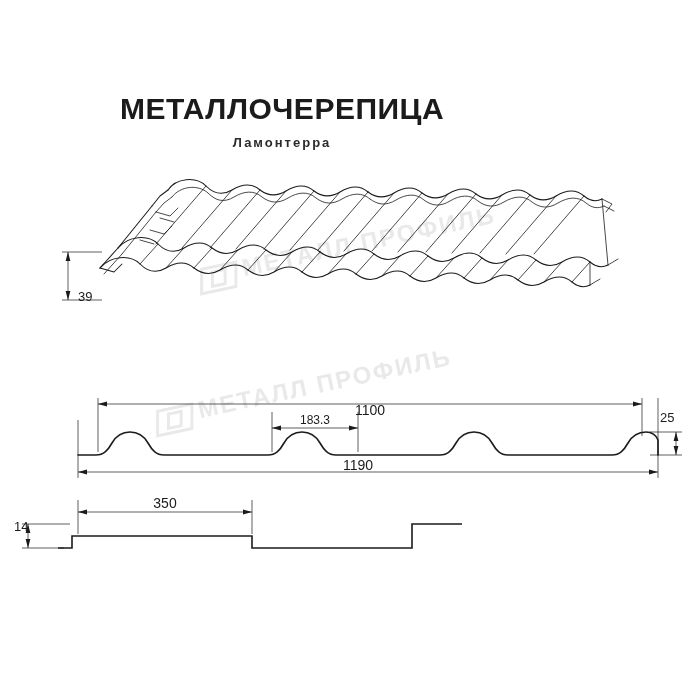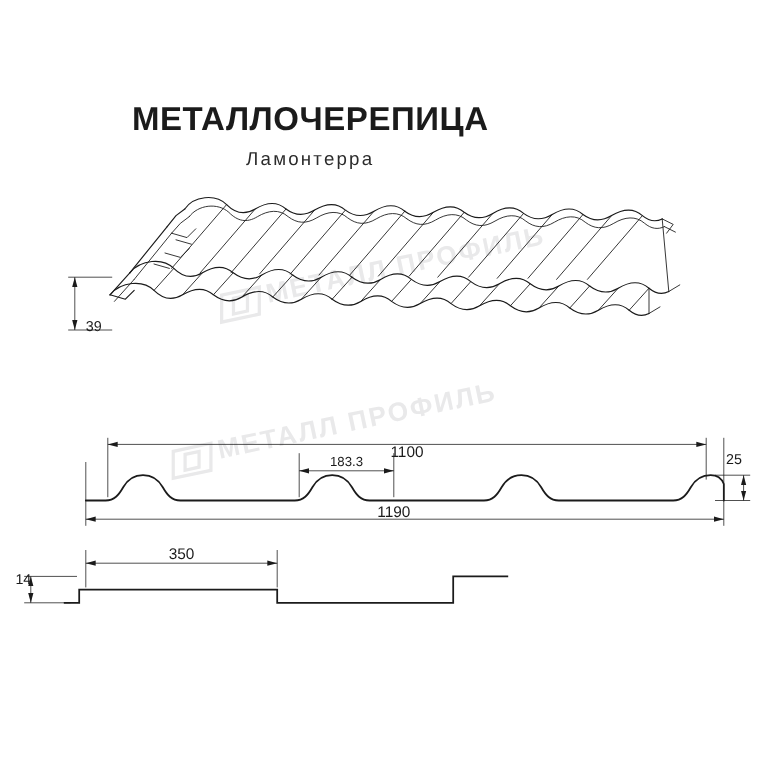--- a/index.html
+++ b/index.html
@@ -30,22 +30,22 @@
   }
   .title {
     font-size: 30px;
     font-weight: bold;
     letter-spacing: 0.5px;
     color: #1b1b1b;
     line-height: 1.05;
   }
   .subtitle {
     margin-top: 10px;
-    font-size: 17px;
-    font-weight: normal;
+    font-size: 13px;
+    font-weight: bold;
     letter-spacing: 2px;
     color: #2b2b2b;
   }
   .drawing {
     position: absolute;
     top: 0;
     left: 0;
   }
   .wm {
     position: absolute;

